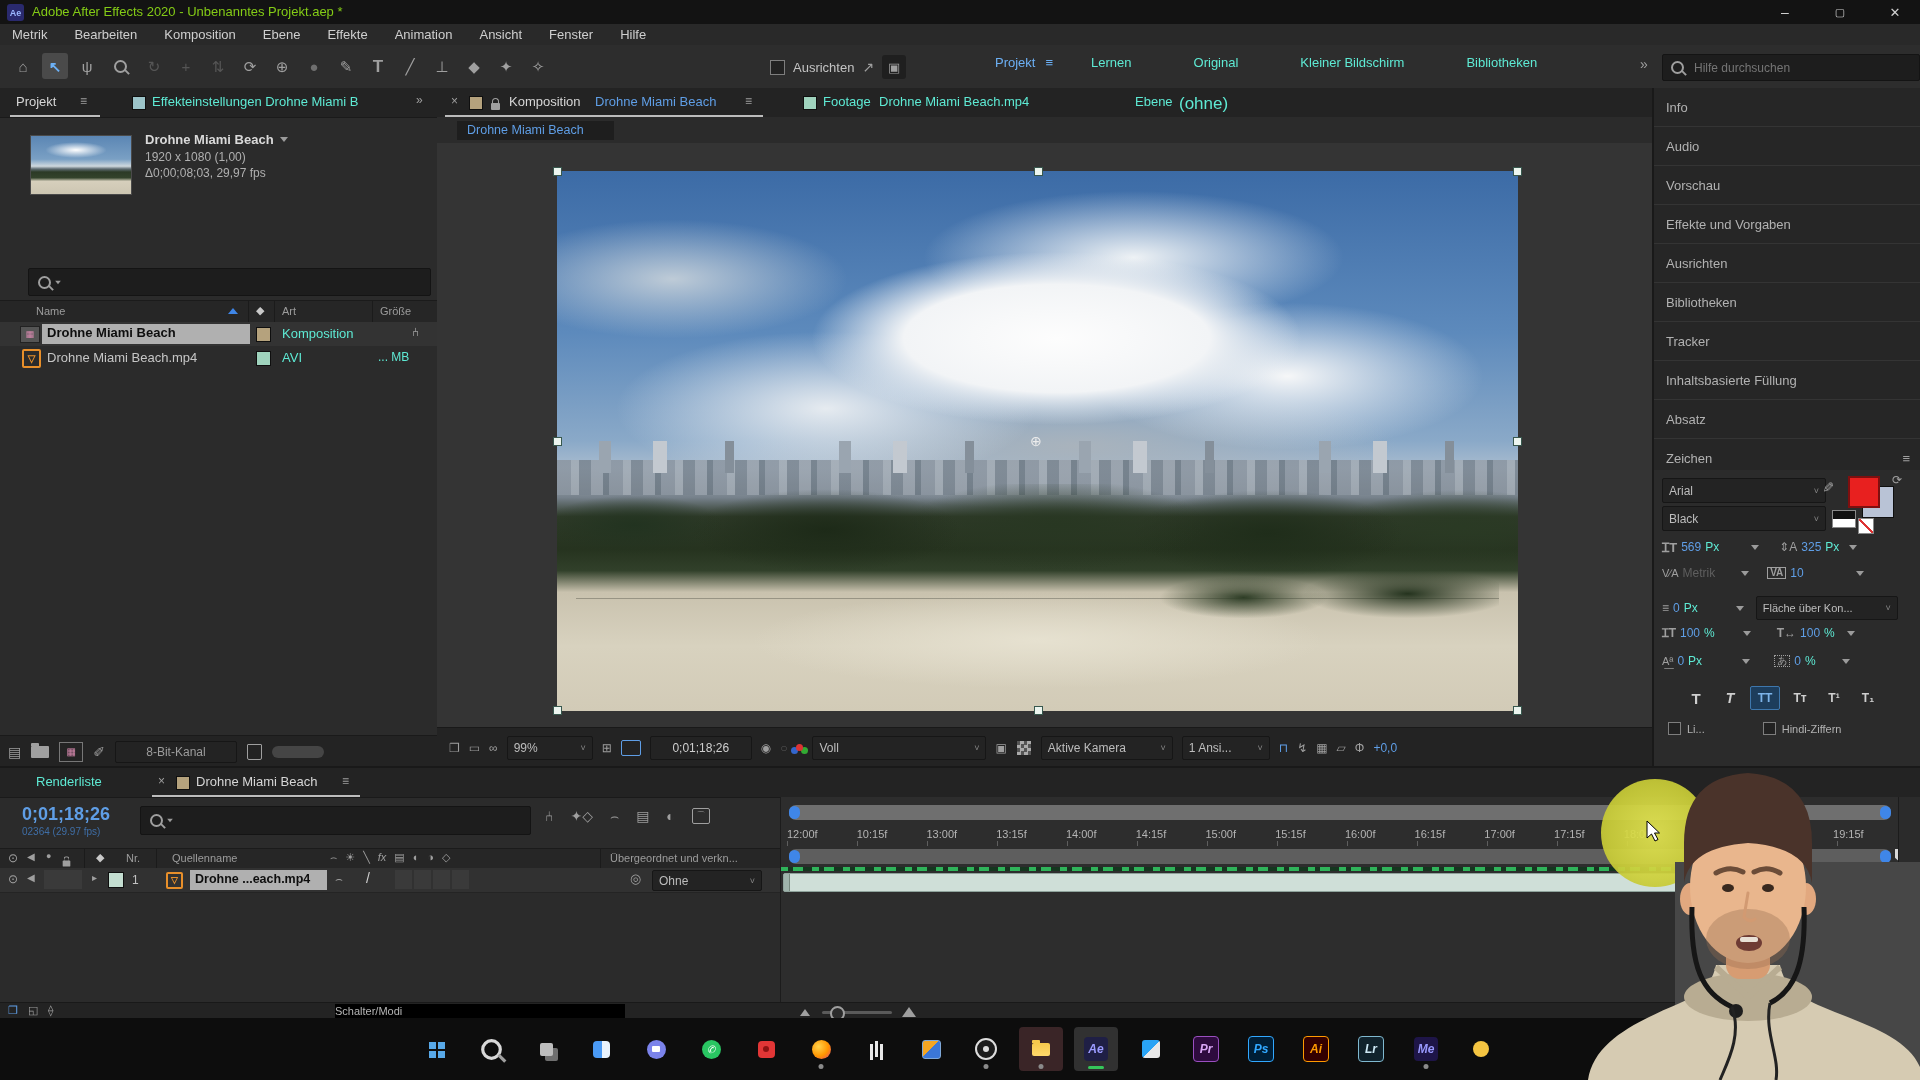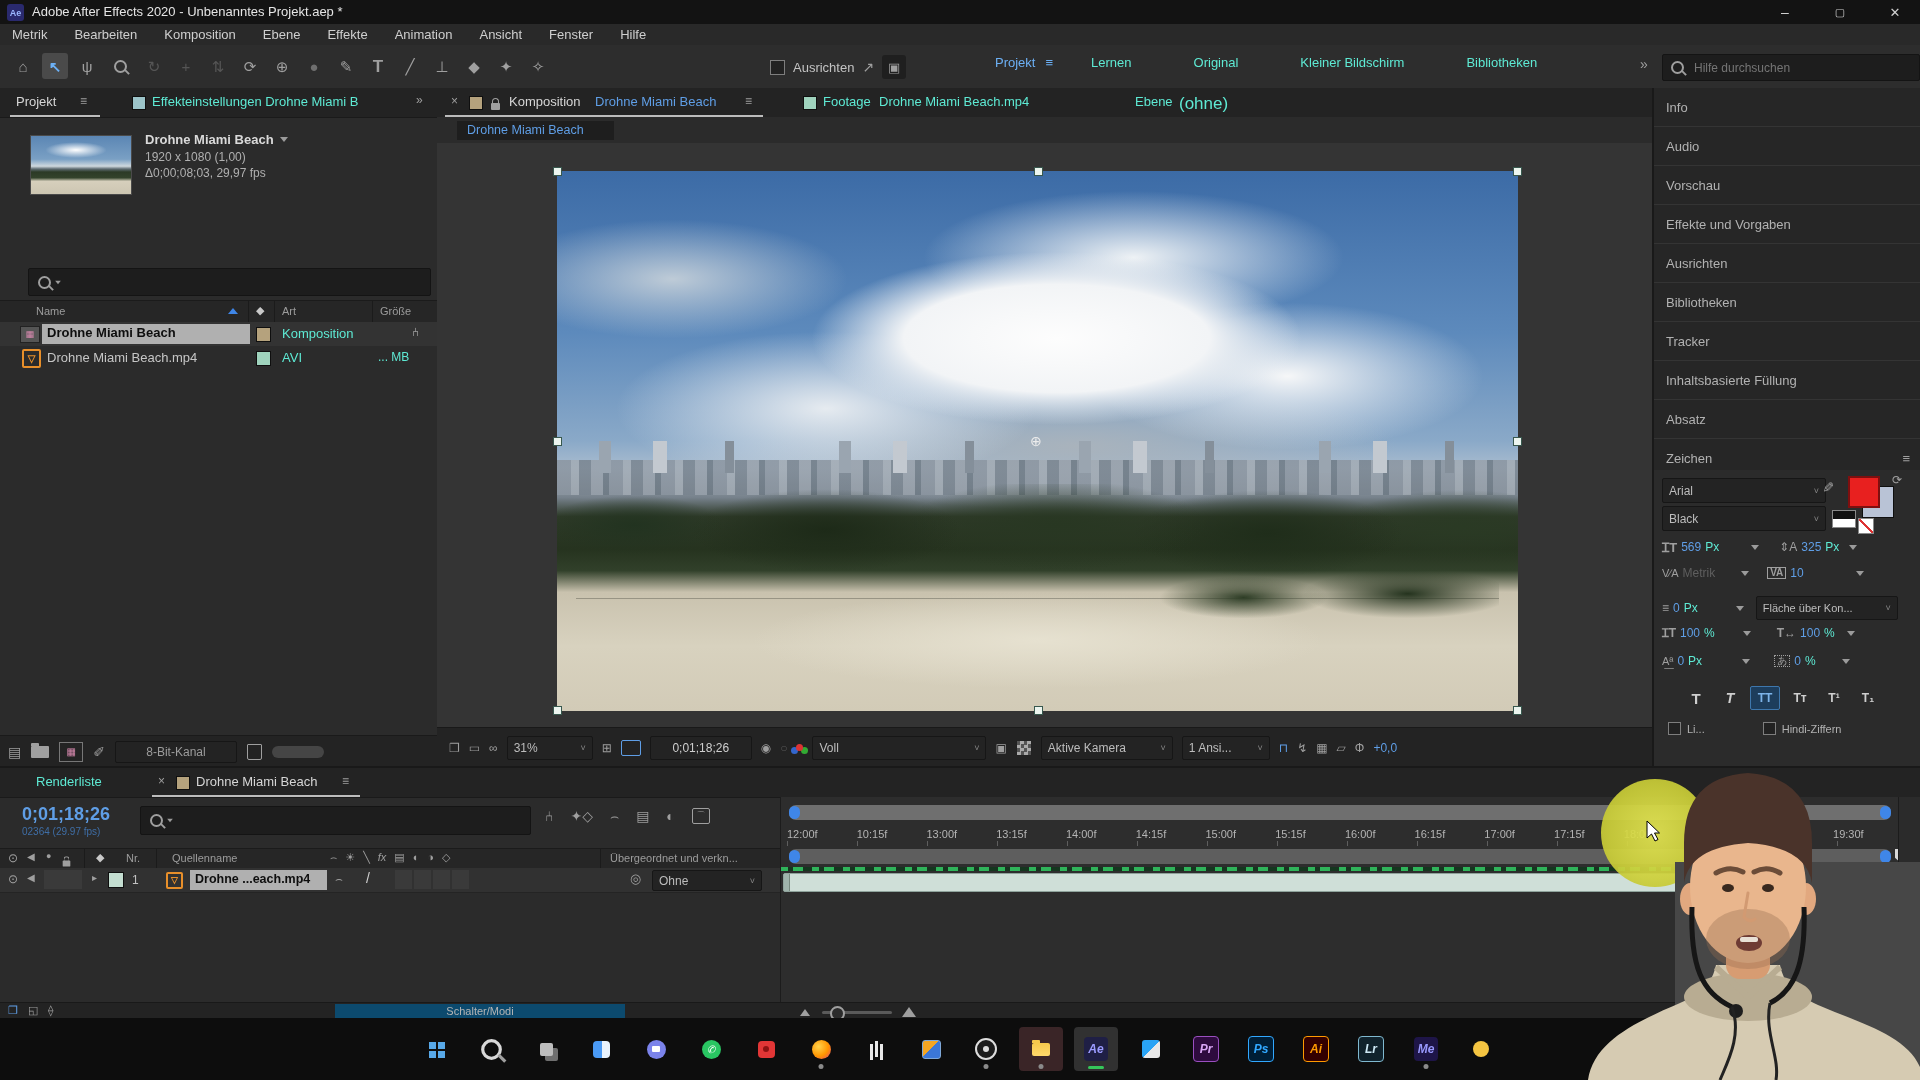--- a/index.html
+++ b/index.html
@@ -36,21 +36,21 @@
 .adtile{width:24px;height:24px;border-radius:4px;display:flex;align-items:center;justify-content:center;
         font-weight:bold;font-size:12px}
 .panrow{height:38px;display:flex;align-items:center;padding-left:12px;border-bottom:1px solid #343434;color:#b2b2b2;font-size:13px}
 .stybtn{width:28px;height:22px;display:flex;align-items:center;justify-content:center;color:#cfcfcf;font-weight:bold;border-radius:2px}
 </style>
 </head>
 <body>
 
 <div class="ab r" style="left:0;top:0;width:1920px;height:24px;background:#131313">
   <span class="ab r" style="left:7px;top:4px;width:17px;height:17px;background:#2a2a6e;border-radius:3px;color:#9db8ff;font-size:9px;font-weight:bold;justify-content:center">Ae</span>
-  <span class="ab" style="left:32px;top:4px;color:#e5e5e5;font-size:13px">Adobe After Effects 2020 - Unbenanntes Projekt.aep *</span>
+  <span class="ab" style="left:32px;top:4px;color:#84cc16;font-size:13px">Adobe After Effects 2020 - Unbenanntes Projekt.aep *</span>
   <span class="ab ic" style="left:1760px;top:0;width:50px;height:24px;font-size:14px;color:#cfcfcf">–</span>
   <span class="ab ic" style="left:1815px;top:0;width:50px;height:24px;font-size:11px;color:#cfcfcf">▢</span>
   <span class="ab ic" style="left:1870px;top:0;width:50px;height:24px;font-size:13px;color:#cfcfcf">✕</span>
 </div>
 
 <div class="ab r" style="left:0;top:24px;width:1920px;height:21px;background:#292929;gap:27px;padding-left:12px;font-size:13px;color:#cfcfcf">
   <span>Metrik</span>
   <span>Bearbeiten</span>
   <span>Komposition</span>
   <span>Ebene</span>
@@ -228,21 +228,21 @@
       <span class="hd" style="right:-4px;bottom:-4px"></span>
       <span class="ab ic" style="left:473px;top:263px;color:#ececec;font-size:14px">⊕</span>
     </div>
   </div>
 
   <div class="ab r" style="left:0;top:639px;width:1215px;height:39px;background:#232323;border-top:1px solid #191919;gap:9px;padding-left:12px;font-size:12px">
     <span class="ic">❐</span>
     <span class="ic">▭</span>
     <span class="ic">∞</span>
     <span class="dd" style="width:72px;height:22px">
-        <span>31%</span>
+        <span>99%</span>
         <span class="dda">˅</span>
       </span>
     <span class="ic">⊞</span>
     <span class="ic" style="width:18px;height:14px;border:1px solid #5f9ee6;border-radius:2px"></span>
     <span class="dd" style="width:88px;height:22px;justify-content:center;color:#cfcfcf">0;01;18;26</span>
     <span class="ic">◉</span>
     <span class="ic" style="opacity:.4">○</span>
     <span style="width:7px;height:7px;border-radius:50%;background:#d33;box-shadow:5px 3px 0 #3a3,-5px 3px 0 #36c"></span>
     <span class="dd" style="width:160px;height:22px">
         <span>Voll</span>
@@ -467,21 +467,21 @@
         <span class="tick">14:15f</span>
       <span class="tick">15:00f</span>
         <span class="tick">15:15f</span>
       <span class="tick">16:00f</span>
         <span class="tick">16:15f</span>
       <span class="tick">17:00f</span>
         <span class="tick">17:15f</span>
       <span class="tick">18:00f</span>
         <span class="tick">18:15f</span>
       <span class="tick">19:00f</span>
-        <span class="tick">19:30f</span>
+        <span class="tick">19:15f</span>
       <span class="tick">20</span>
     </div>
     <div class="ab" style="left:6px;top:44px;width:1116px;height:5px;background:repeating-linear-gradient(90deg,#5e5e5e 0 1px,transparent 1px 70px)"></div>
 
     <div class="bar" style="left:8px;top:52px;width:1102px;height:15px;background:#5e5e5e">
       <span class="cap" style="left:0"></span>
       <span class="cap" style="right:0"></span>
     </div>
     <span class="ab" style="left:1114px;top:52px;width:14px;height:15px;background:#d8d8d8;clip-path:polygon(0 0,100% 0,100% 58%,50% 100%,0 58%)"></span>
 
@@ -495,21 +495,21 @@
   </div>
 
   <div class="ab" style="left:1898px;top:29px;width:22px;height:205px;background:#2b2b2b;border-left:1px solid #1c1c1c">
     <span class="ab ic" style="left:4px;top:90px;font-size:11px">✐</span>
   </div>
 
   <div class="ab r" style="left:0;top:234px;width:1920px;height:18px;background:#232323;border-top:1px solid #191919">
     <span class="ab ic" style="left:8px;top:2px;font-size:11px;color:#5f9ee6">❐</span>
     <span class="ab ic" style="left:28px;top:2px;font-size:11px">◱</span>
     <span class="ab ic" style="left:48px;top:2px;font-size:11px">⟠</span>
-    <span class="ab" style="left:335px;top:1px;width:290px;height:15px;background:#0c4a6e;color:#b5b5b5;font-size:11px;text-align:center;padding-top:1px">Schalter/Modi</span>
+    <span class="ab" style="left:335px;top:1px;width:290px;height:15px;background:#000000;color:#b5b5b5;font-size:11px;padding-top:1px">Schalter/Modi</span>
     <span class="ab" style="left:800px;top:6px;width:0;height:0;border-left:5px solid transparent;border-right:5px solid transparent;border-bottom:7px solid #9f9f9f"></span>
     <span class="ab" style="left:822px;top:8px;width:70px;height:3px;background:#5a5a5a;border-radius:2px"></span>
     <span class="ab" style="left:830px;top:3px;width:11px;height:11px;border:2px solid #9f9f9f;border-radius:50%;background:#2b2b2b"></span>
     <span class="ab" style="left:902px;top:4px;width:0;height:0;border-left:7px solid transparent;border-right:7px solid transparent;border-bottom:10px solid #9f9f9f"></span>
   </div>
 </div>
 
 <div class="ab r" style="left:0;top:1018px;width:1920px;height:62px;background:#0d0d0d;gap:11px;padding-left:414px">
   <span class="tile">
       <i style="width:7px;height:7px;background:#57a8e8;box-shadow:9px 0 #57a8e8,0 9px #57a8e8,9px 9px #57a8e8;margin:-8px 0 0 -8px"></i>

